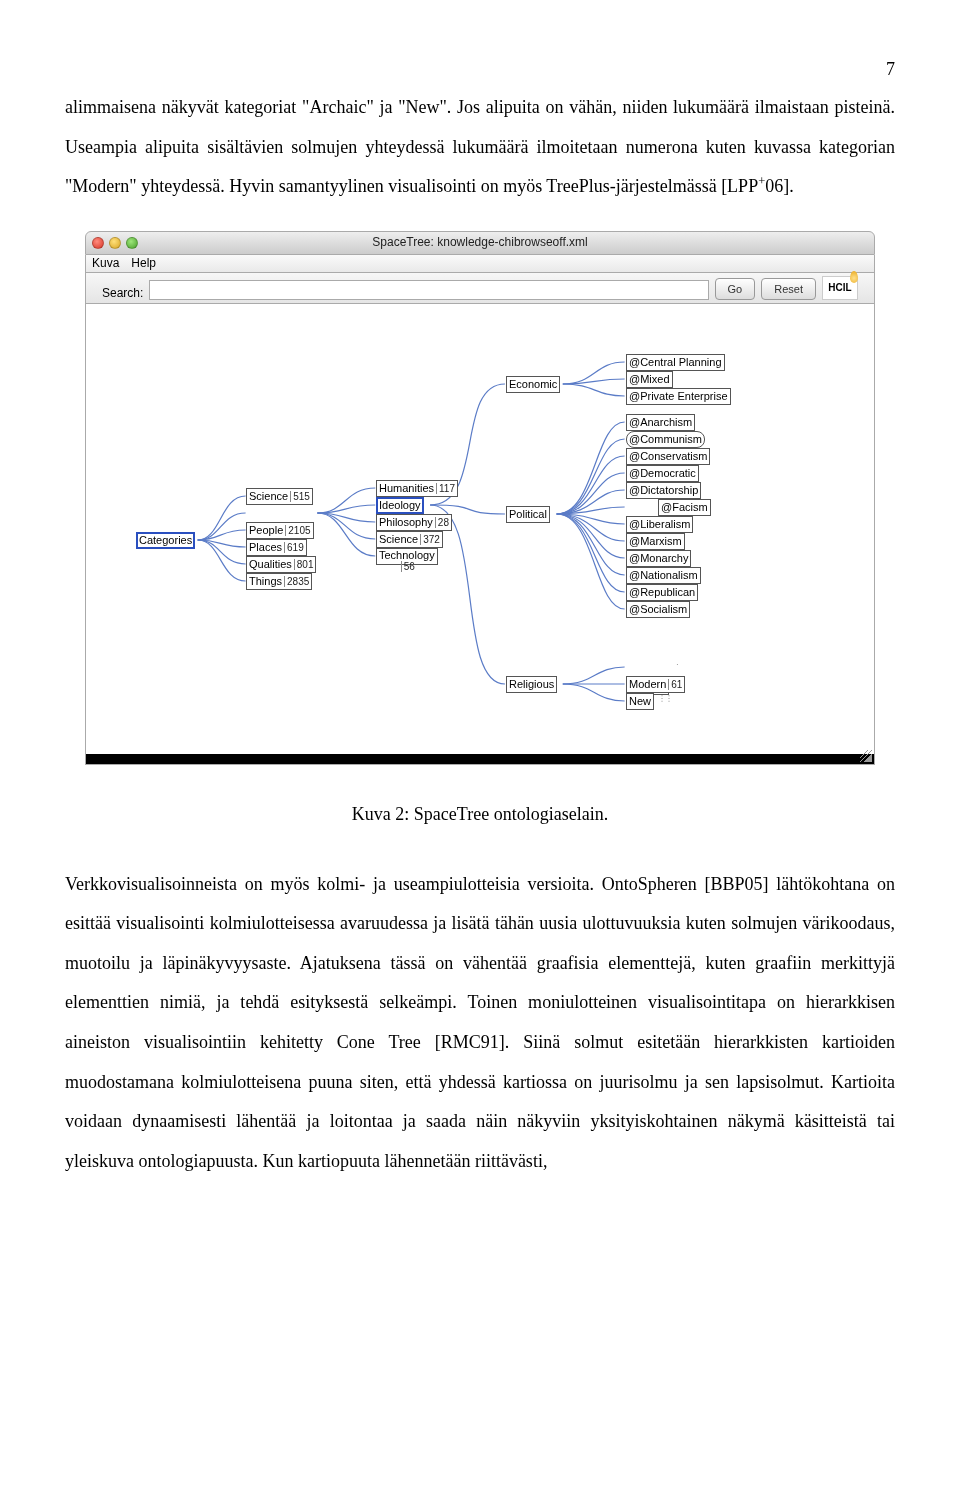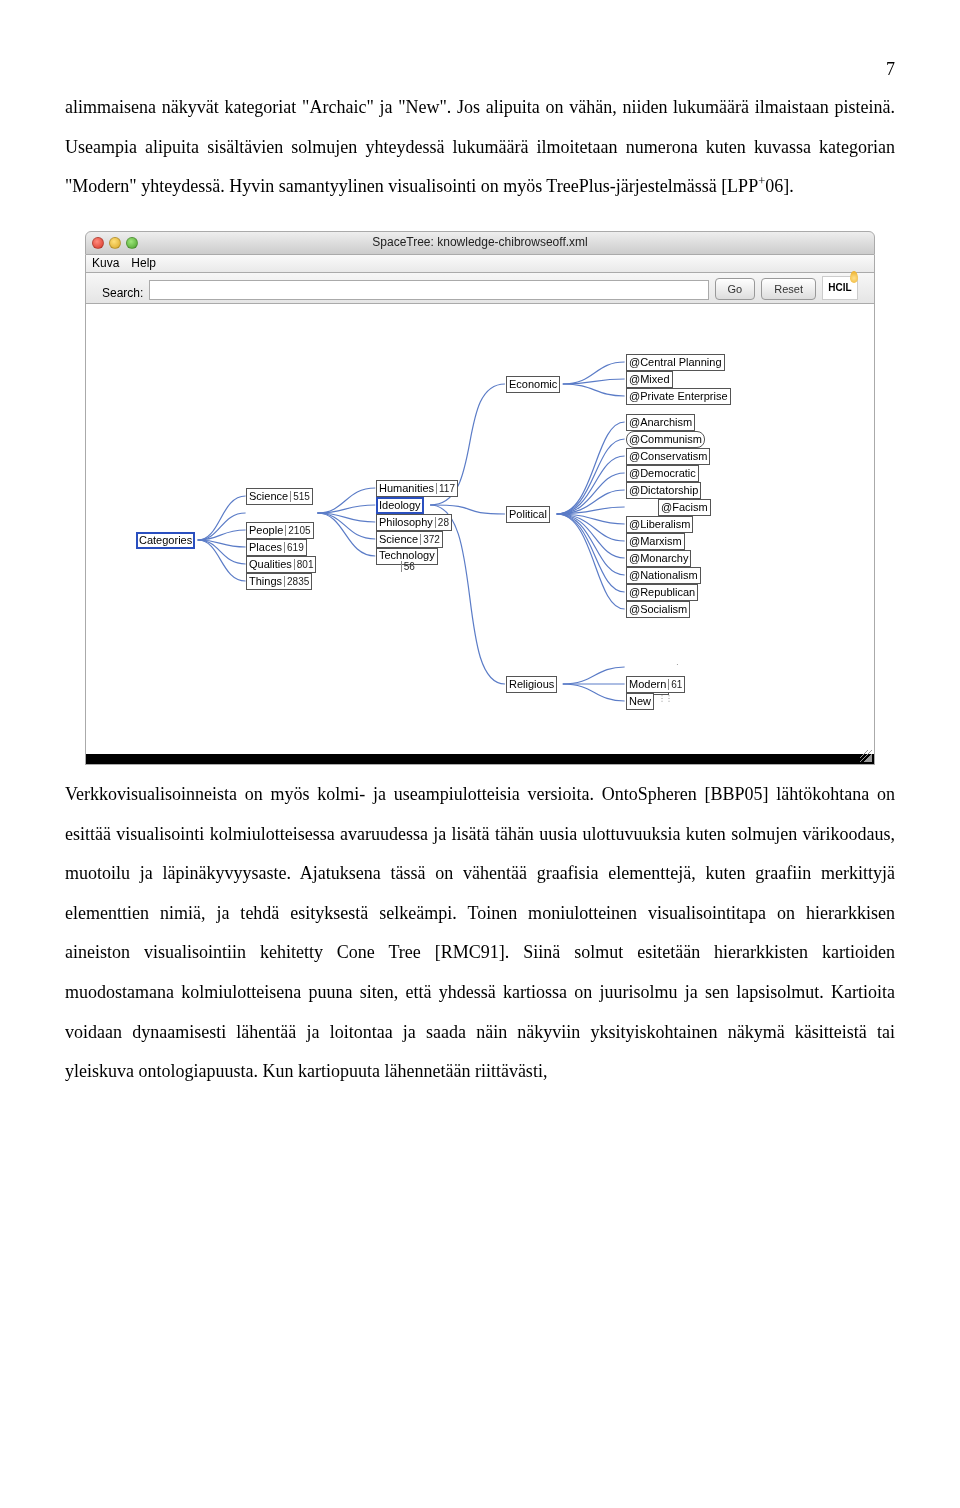--- a/index.html
+++ b/index.html
@@ -344,15 +344,16 @@
       <div class="node" style="left:540px; top:389px;">
           <span>New</span>
         </div>
       <span class="dots" style="left:572px; top:391px;">⋮⋮</span>
 
       <div class="status-bar"></div>
       <div class="resize-handle"></div>
     </div>
   </div>
 
+  <div class="figure-caption">Kuva 2: SpaceTree ontologiaselain.</div>
 </div>
 
 <p class="body-text">Verkkovisualisoinneista on myös kolmi- ja useampiulotteisia versioita. OntoSpheren [BBP05] lähtökohtana on esittää visualisointi kolmiulotteisessa avaruudessa ja lisätä tähän uusia ulottuvuuksia kuten solmujen värikoodaus, muotoilu ja läpinäkyvyysaste. Ajatuksena tässä on vähentää graafisia elementtejä, kuten graafiin merkittyjä elementtien nimiä, ja tehdä esityksestä selkeämpi. Toinen moniulotteinen visualisointitapa on hierarkkisen aineiston visualisointiin kehitetty Cone Tree [RMC91]. Siinä solmut esitetään hierarkkisten kartioiden muodostamana kolmiulotteisena puuna siten, että yhdessä kartiossa on juurisolmu ja sen lapsisolmut. Kartioita voidaan dynaamisesti lähentää ja loitontaa ja saada näin näkyviin yksityiskohtainen näkymä käsitteistä tai yleiskuva ontologiapuusta. Kun kartiopuuta lähennetään riittävästi,</p>
 
 </body></html>

